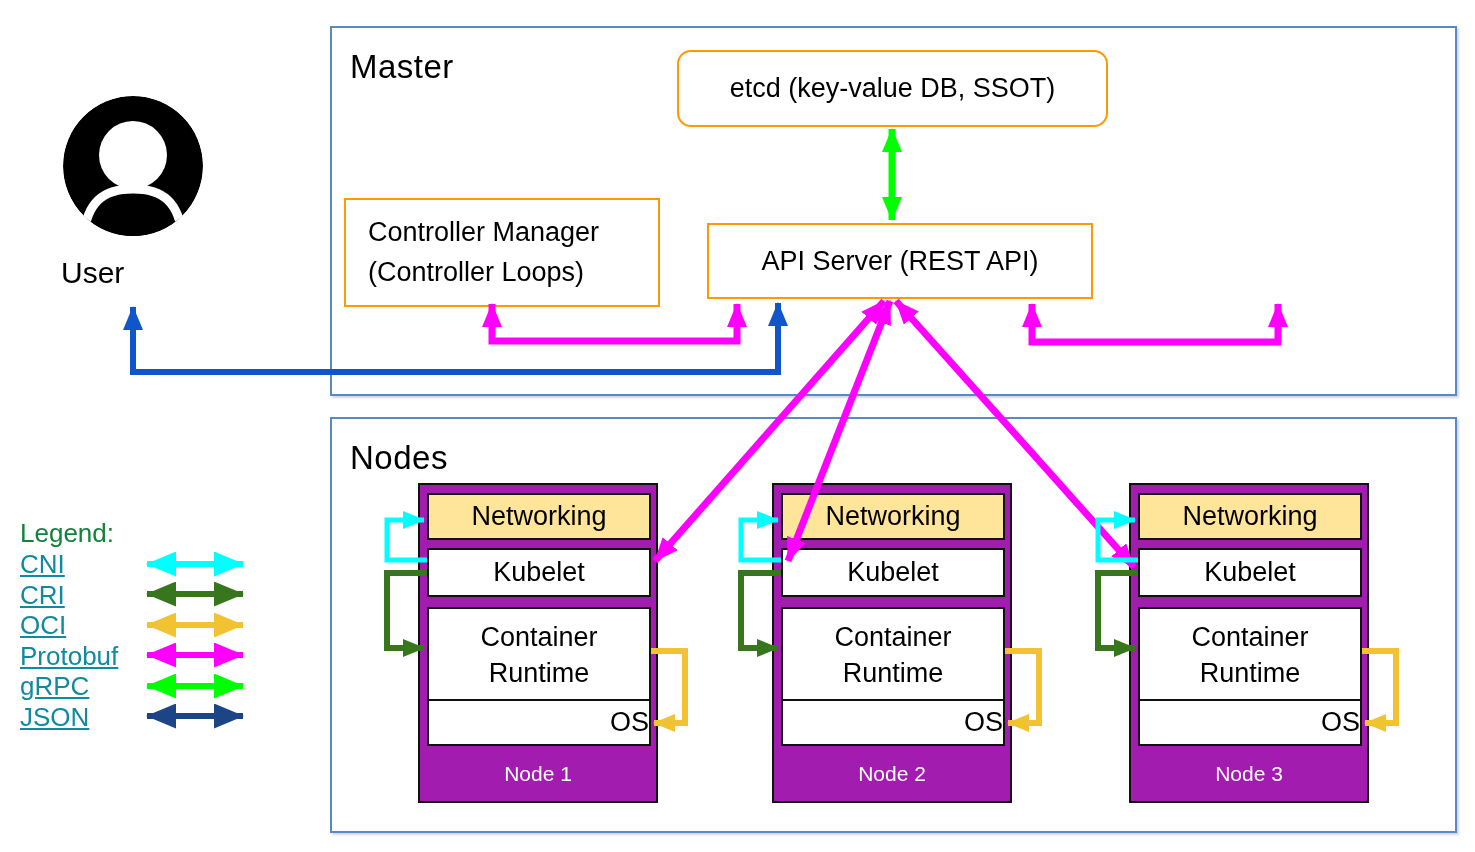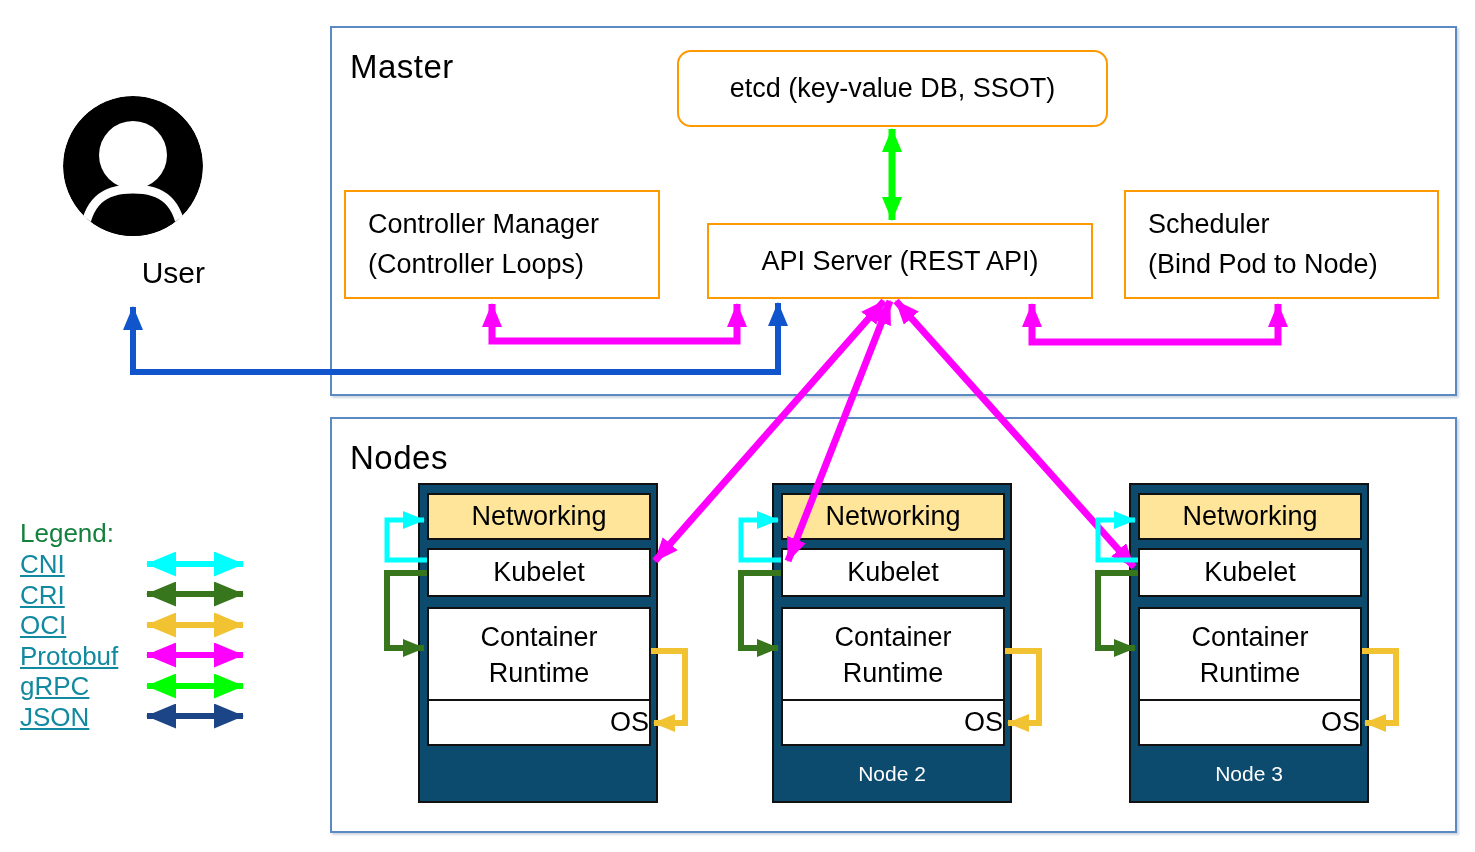--- a/index.html
+++ b/index.html
@@ -15,41 +15,41 @@
   }
   .section-title{
     position:absolute;left:18px;top:20px;font-size:33px;color:#000;letter-spacing:0.5px;
   }
   
   .obox{
     position:absolute;border:2px solid #ff9900;background:#fff;box-sizing:border-box;
     font-size:27px;display:flex;flex-direction:column;justify-content:center;
   }
   .obox.centered{align-items:center;text-align:center;}
-  .obox.leftal{align-items:flex-start;padding-left:22px;line-height:1.45;}
+  .obox.leftal{align-items:flex-start;padding-left:22px;line-height:1.45;margin-top:8px;}
   
   .node{
-    position:absolute;width:240px;height:320px;background:#0c4a6e;border:2px solid #111;
+    position:absolute;width:240px;height:320px;background:#a21caf;border:2px solid #111;
     box-sizing:border-box;
   }
   .layer{
     position:absolute;left:7px;width:224px;background:#fff;border:2px solid #111;
     box-sizing:border-box;display:flex;align-items:center;justify-content:center;
     text-align:center;font-size:27px;line-height:1.32;
   }
   .layer.networking{top:8px;height:47px;background:#ffe599;}
   .layer.kubelet{top:63px;height:49px;}
   .layer.cruntime{top:122px;height:98px;padding:0 28px;}
   .layer.os{top:214px;height:47px;justify-content:flex-end;}
   .node-caption{
     position:absolute;left:0;right:0;top:261px;height:55px;display:flex;align-items:center;
     justify-content:center;color:#fff;font-size:21px;
   }
   
-  .user-label{position:absolute;left:61px;top:256px;width:144px;text-align:right;font-size:30px;}
+  .user-label{position:absolute;left:61px;top:256px;width:144px;text-align:left;font-size:30px;}
   
   .legend-title{position:absolute;left:20px;top:518px;font-size:26px;color:#15803d;}
   .legend-link{
     position:absolute;left:20px;font-size:26px;color:#1189a0;text-decoration:underline;
     cursor:pointer;
   }
   svg.overlay{position:absolute;left:0;top:0;pointer-events:none;}
 </style>
 </head>
 <body>
@@ -66,24 +66,20 @@
 
   <div class="obox leftal" style="left:344px;top:190px;width:316px;height:109px;">
     <span>Controller Manager</span>
     <span>(Controller Loops)</span>
   </div>
 
   <div class="obox centered" style="left:707px;top:223px;width:386px;height:76px;">
     <span>API Server (REST API)</span>
   </div>
 
-  <div class="obox leftal" style="left:1124px;top:190px;width:315px;height:109px;">
-    <span>Scheduler</span>
-    <span>(Bind Pod to Node)</span>
-  </div>
 
   <svg class="abs" style="left:61px;top:94px;" width="144" height="144" viewBox="0 0 144 144">
     <clipPath id="uclip">
         <circle cx="72" cy="72" r="70"></circle>
       </clipPath>
     <g clip-path="url(#uclip)">
       <circle cx="72" cy="72" r="70" fill="#000"></circle>
       <circle cx="72" cy="61" r="34" fill="#fff"></circle>
       <path d="M22,156 C22,104 46,95 72,95 C98,95 122,104 122,156 Z" fill="#000" stroke="#fff" stroke-width="9"></path>
     </g>
@@ -100,20 +96,21 @@
       </div>
     <div class="layer kubelet">
       <span>Kubelet</span>
       </div>
     <div class="layer cruntime">
       <span>Container Runtime</span>
       </div>
     <div class="layer os">
       <span>OS</span>
       </div>
+    <div class="node-caption">Node 1</div>
   </div>
 
   <div class="node" style="left:772px;top:483px;">
     <div class="layer networking">
       <span>Networking</span>
       </div>
     <div class="layer kubelet">
       <span>Kubelet</span>
       </div>
     <div class="layer cruntime">

